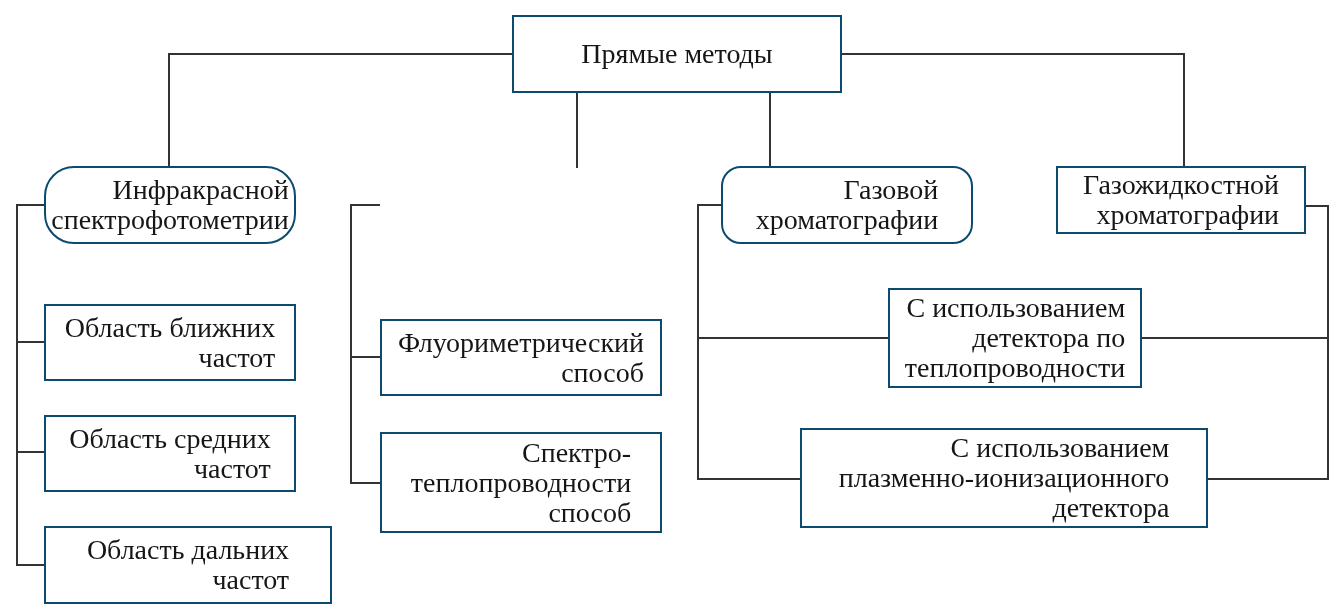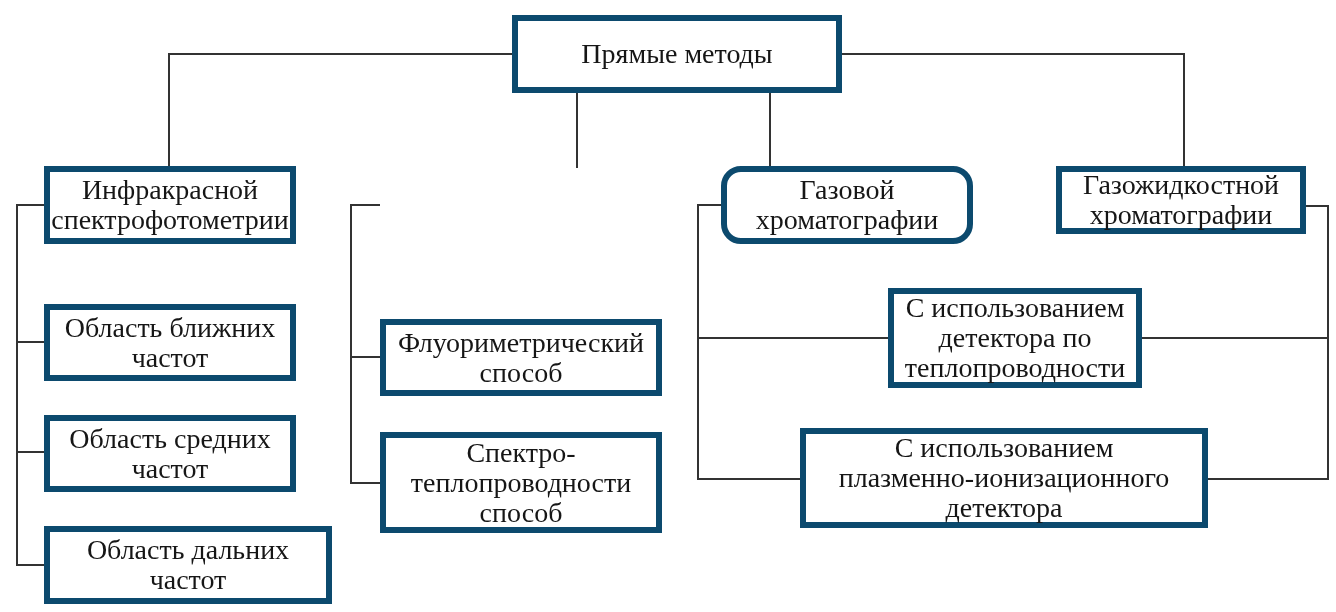--- a/index.html
+++ b/index.html
@@ -8,26 +8,26 @@
     width: 1336px;
     height: 612px;
     background: #ffffff;
     font-family: "Liberation Serif", "DejaVu Serif", serif;
     color: #161616;
     overflow: hidden;
   }
   .box {
     position: absolute;
     box-sizing: border-box;
-    border: 6px solid #0c4a6e;
+    border: 2px solid #0c4a6e;
     background: #ffffff;
     display: flex;
     align-items: center;
     justify-content: center;
-    text-align: center;
+    text-align: right;
     white-space: pre-line;
     font-size: 28px;
     line-height: 30px;
     z-index: 2;
   }
   .h, .v { position: absolute; background: #333333; z-index: 1; }
   .h { height: 2px; }
   .v { width: 2px; }
 </style>
 </head>
@@ -58,21 +58,21 @@
   <div class="h" style="left:697px; top:337px; width:191px;"></div>
   <div class="h" style="left:697px; top:478px; width:103px;"></div>
 
   <div class="h" style="left:1306px; top:205px; width:23px;"></div>
   <div class="v" style="left:1327px; top:205px; height:275px;"></div>
   <div class="h" style="left:1142px; top:337px; width:187px;"></div>
   <div class="h" style="left:1208px; top:478px; width:121px;"></div>
 
   <div class="box" style="left:512px; top:15px; width:330px; height:78px;">Прямые методы</div>
 
-  <div class="box" style="left:44px; top:166px; width:252px; height:78px;">Инфракрасной
+  <div class="box" style="left:44px; top:166px; width:252px; height:78px;border-radius:30px;">Инфракрасной
 спектрофотометрии</div>
 
 
   <div class="box" style="left:721px; top:166px; width:252px; height:78px;border-radius:20px;">Газовой
 хроматографии</div>
 
   <div class="box" style="left:1056px; top:166px; width:250px; height:68px;">Газожидкостной
 хроматографии</div>
 
   <div class="box" style="left:44px; top:304px; width:252px; height:77px;">Область ближних

